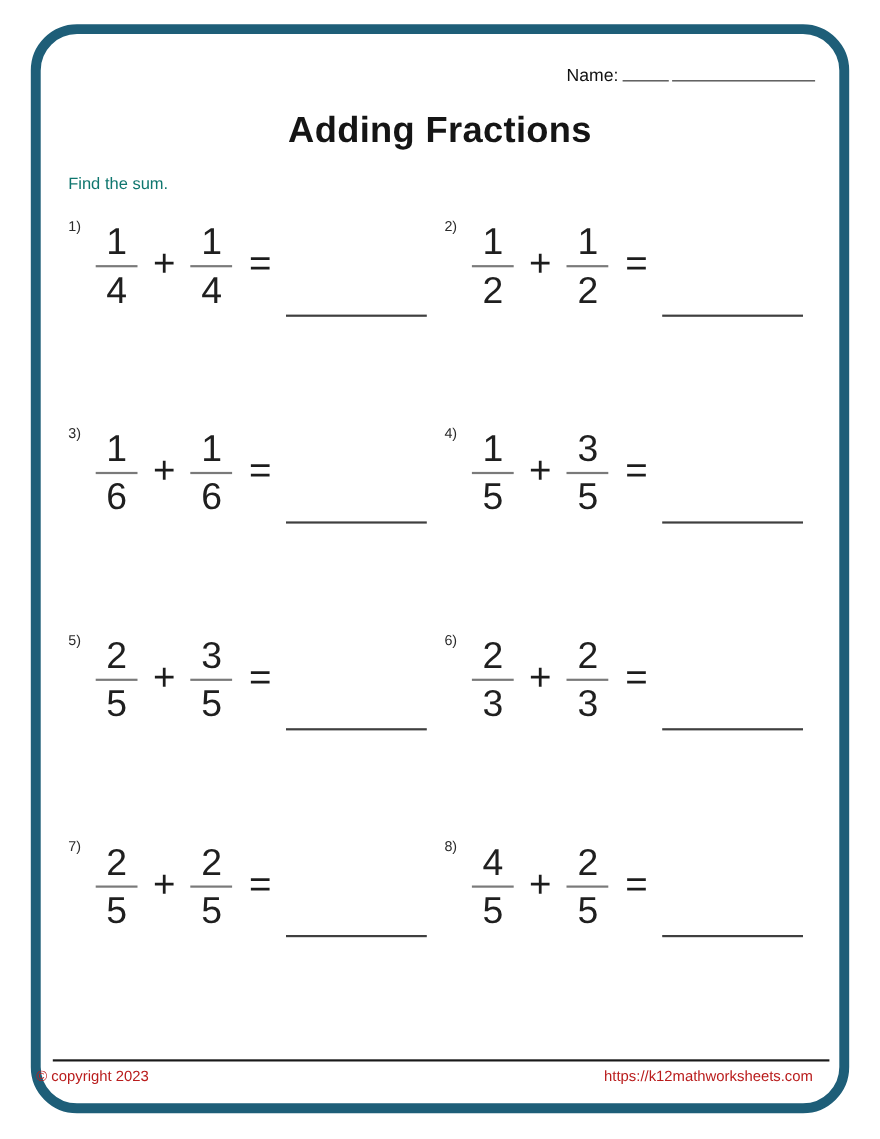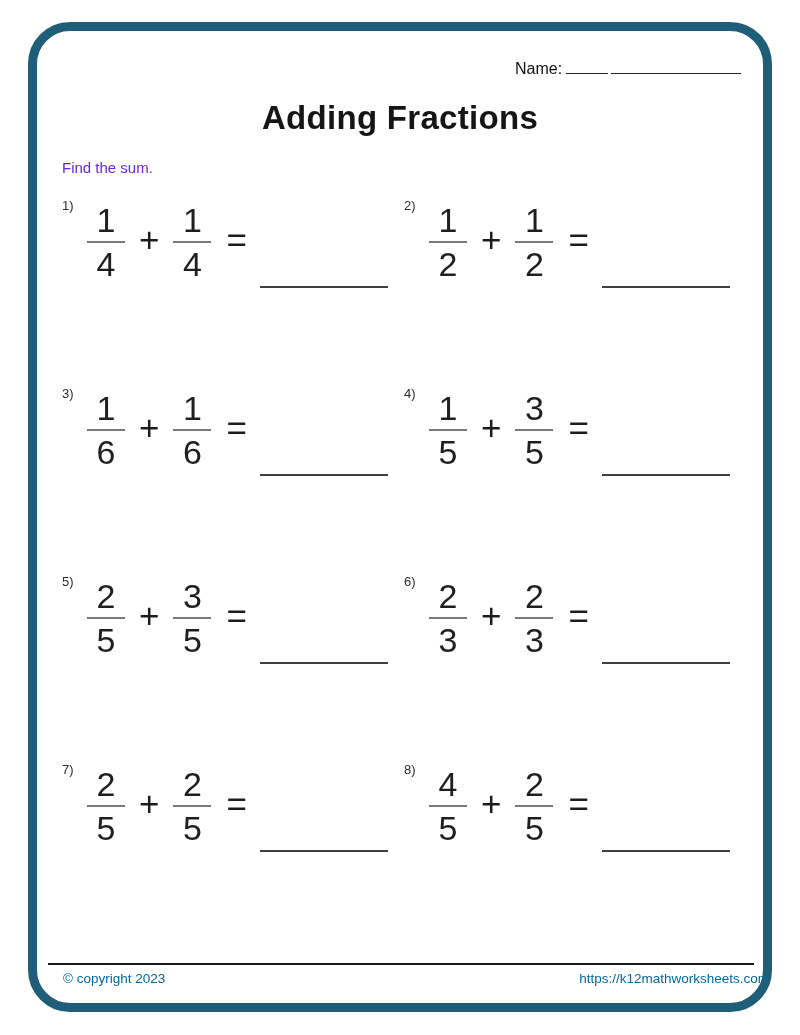--- a/index.html
+++ b/index.html
@@ -52,21 +52,21 @@
     font-size: 33px;
     font-weight: 700;
     color: #151515;
     letter-spacing: 0.3px;
   }
   .instruction {
     position: absolute;
     left: 62px;
     top: 159px;
     font-size: 15px;
-    color: #6d28d9;
+    color: #0f766e;
   }
   .problems {
     position: absolute;
     left: 60px;
     top: 196px;
     display: grid;
     grid-template-columns: 342px 342px;
     grid-auto-rows: 188px;
   }
   .problem { position: relative; }
@@ -119,27 +119,27 @@
   }
   .footer-rule {
     position: absolute;
     left: 48px;
     top: 963px;
     width: 706px;
     border-top: 2px solid #1a1a1a;
   }
   .footer {
     position: absolute;
-    left: 63px;
+    left: 33px;
     top: 971px;
     width: 706px;
     display: flex;
     justify-content: space-between;
     font-size: 13.5px;
-    color: #0369a1;
+    color: #b91c1c;
   }
 </style>
 </head>
 <body>
 
 <div class="sheet">
   <div class="page-border"></div>
 
   <div class="name-row">
     <span>Name:</span><span class="name-line short"></span><span class="name-line long"></span>

